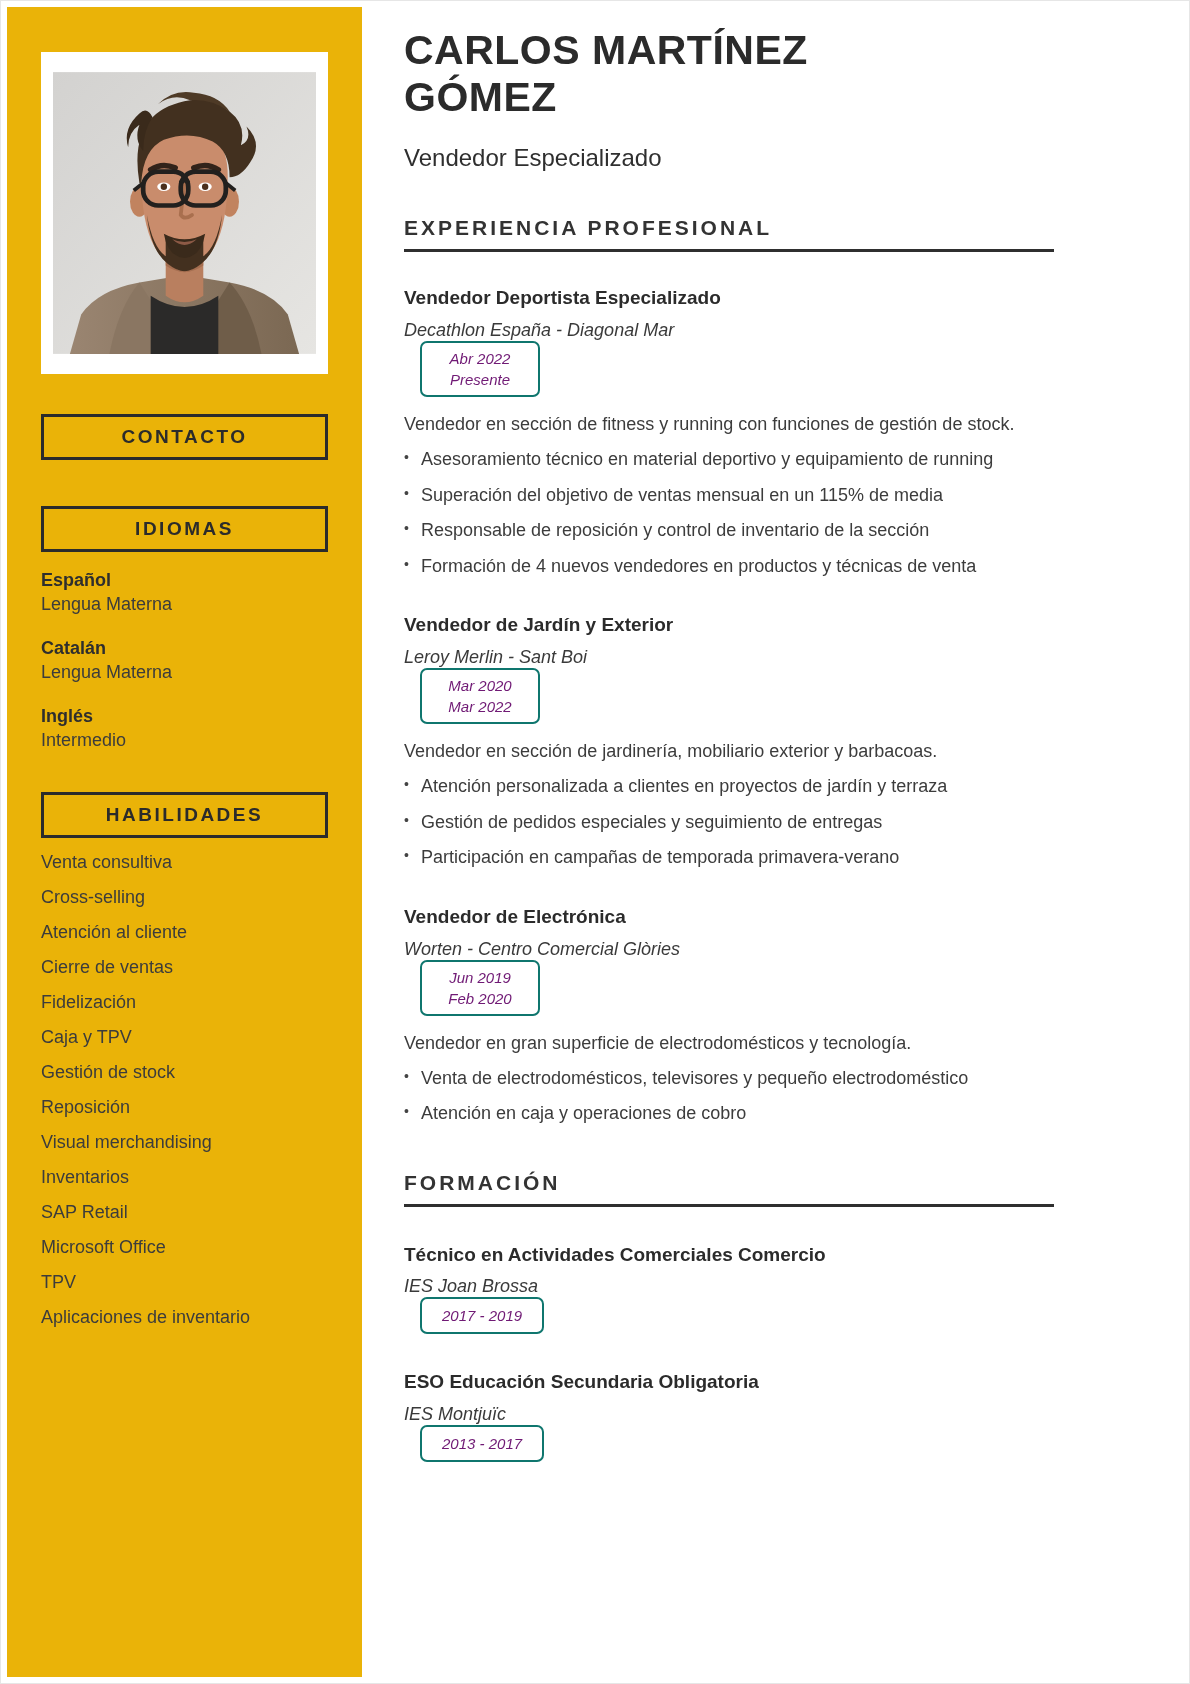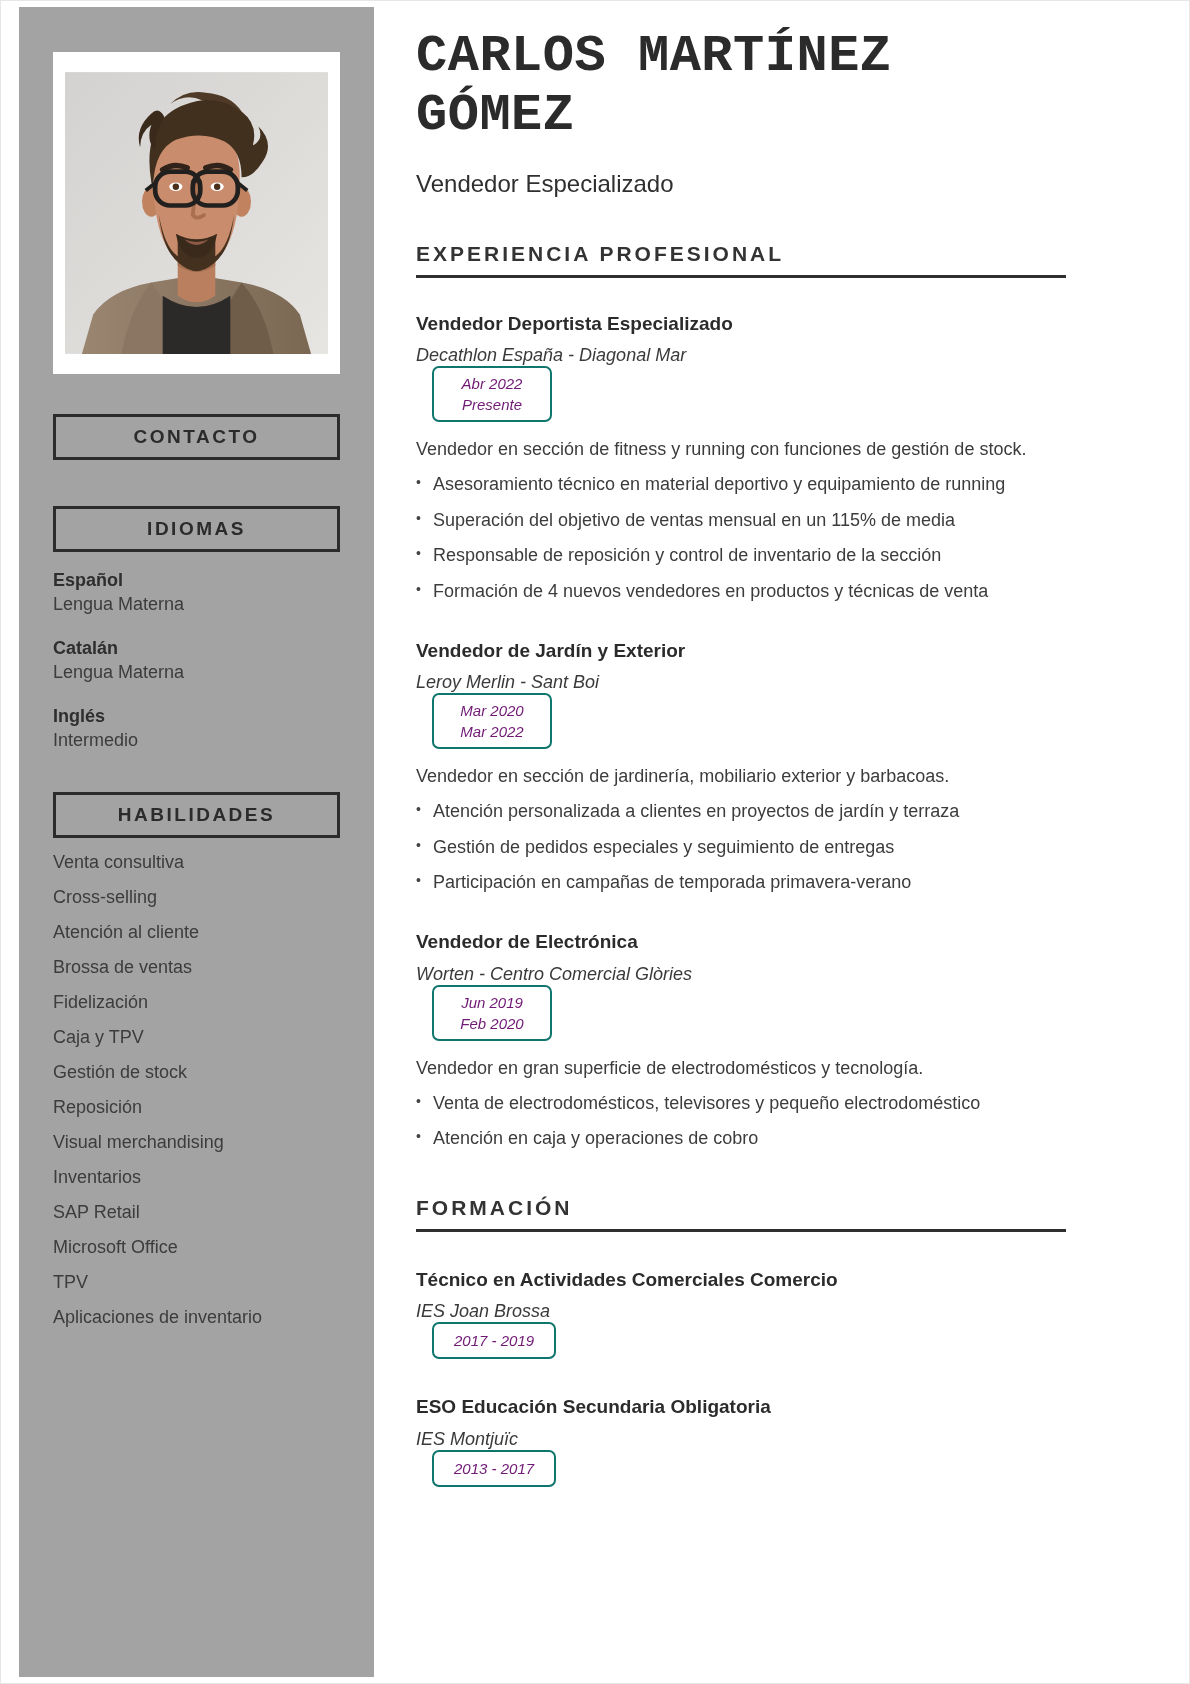--- a/index.html
+++ b/index.html
@@ -4,23 +4,22 @@
 <style>
   * { margin:0; padding:0; box-sizing:border-box; }
   html,body { background:#ffffff; }
   body { font-family:"Liberation Sans", sans-serif; color:#3a3a3a; }
   .page {
     position:relative; width:1190px; height:1684px; background:#ffffff;
     border:1px solid #e6e6e6; padding:6px; display:flex; overflow:hidden;
   }
   
   .sidebar {
-    width:355px; min-width:355px; height:1670px; background:#a3a3a3;
+    width:355px; min-width:355px; height:1670px; background:#eab308;
     padding:0 34px;
-    margin-left:12px;
   }
   .photo-frame {
     margin-top:45px; background:#ffffff; padding:12px; width:287px; height:322px;
   }
   .photo-frame svg { display:block; width:100%; height:100%; }
   .side-box {
     border:3px solid #2b2b2b; padding:9px 6px; text-align:center;
     font-weight:bold; font-size:19px; letter-spacing:2.5px; color:#2b2b2b;
   }
   .side-box.contact-box   { margin-top:40px; }
@@ -30,22 +29,22 @@
   .contact-lines > div { font-size:17.5px; color:#333; line-height:32px; }
   .lang-groups { margin-top:16px; }
   .lang-group { margin-bottom:20px; }
   .lang-name  { font-weight:bold; font-size:18px; color:#2e2e2e; line-height:24px; }
   .lang-level { font-size:18px; color:#3c3c3c; line-height:24px; }
   .skills { list-style:none; margin-top:9px; max-width:235px; }
   .skills li { font-size:18px; color:#3c3c3c; line-height:22px; margin-top:13px; }
   
   .main { padding:20px 0 0 42px; width:692px; }
   .person-name {
-    font-size:52px; line-height:1.14; font-weight:800; color:#2b2b2b;
-    letter-spacing:0.5px; max-width:520px;font-family:Liberation Mono, monospace;
+    font-size:41px; line-height:1.14; font-weight:800; color:#2b2b2b;
+    letter-spacing:0.5px; max-width:520px;
   }
   .person-title { margin-top:24px; font-size:24px; color:#2f2f2f; }
   .section-heading {
     margin-top:44px; font-size:21px; font-weight:bold; letter-spacing:3px;
     color:#333; padding-bottom:9px; border-bottom:3px solid #2f2f2f;
   }
   .job, .edu { margin-top:34px; }
   .head-row { display:flex; justify-content:space-between; align-items:flex-start;flex-direction:column; }
   .entry-title { font-size:19px; font-weight:bold; color:#2b2b2b; line-height:1.3; }
   .entry-sub   { margin-top:9px; font-size:18px; font-style:italic; color:#3a3a3a; }
@@ -148,21 +147,21 @@
       </div>
     </div>
 
     <div class="side-box skills-box">
       <span>HABILIDADES</span>
     </div>
     <ul class="skills">
       <li>Venta consultiva</li>
       <li>Cross-selling</li>
       <li>Atención al cliente</li>
-      <li>Brossa de ventas</li>
+      <li>Cierre de ventas</li>
       <li>Fidelización</li>
       <li>Caja y TPV</li>
       <li>Gestión de stock</li>
       <li>Reposición</li>
       <li>Visual merchandising</li>
       <li>Inventarios</li>
       <li>SAP Retail</li>
       <li>Microsoft Office</li>
       <li>TPV</li>
       <li>Aplicaciones de inventario</li>

